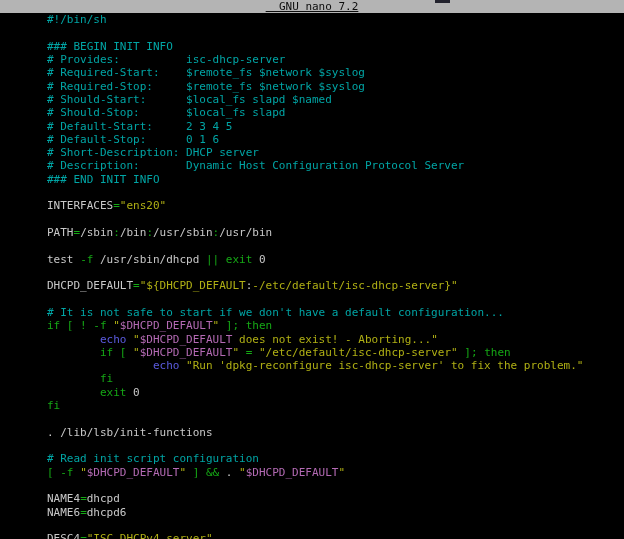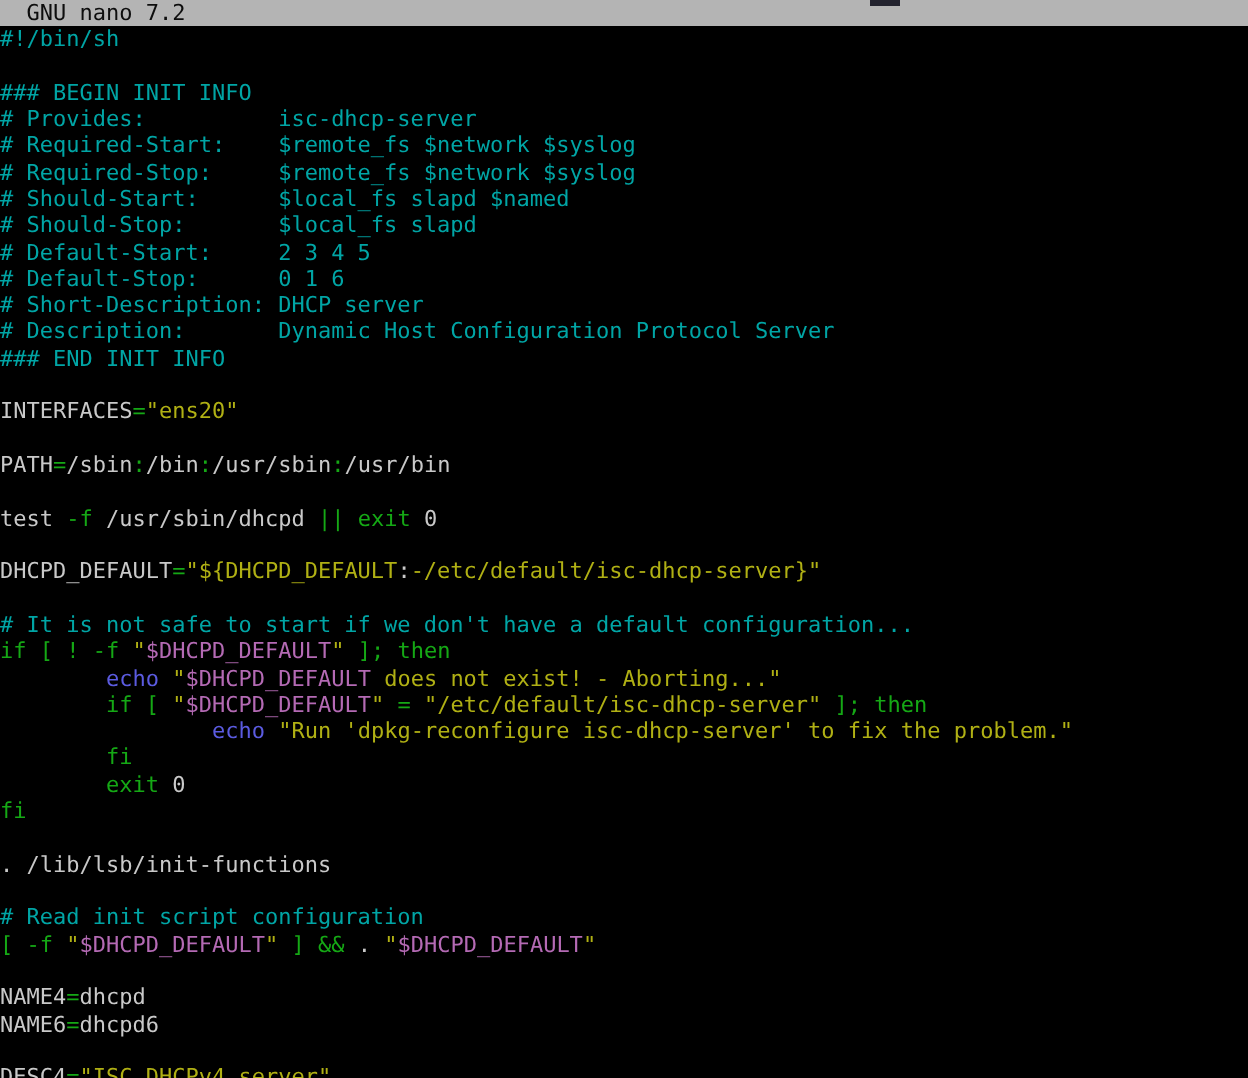--- a/index.html
+++ b/index.html
@@ -10,40 +10,42 @@
     overflow:hidden;
     font-family:"DejaVu Sans Mono", monospace;
     font-size:11px;
     line-height:13.32px;
   }
   .titlebar {
     height:13px;
     background:#b4b4b4;
     color:#0d0d0d;
     display:flex;
-    justify-content:space-between;
+    justify-content:center;
     white-space:pre;
     overflow:hidden;
     line-height:13px;
+    text-decoration:underline;
   }
   .titlebar span { display:block; }
   .notch {
     position:absolute;
     top:0; left:435px;
     width:15px; height:3px;
     background:#23232e;
   }
   .editor {
     white-space:pre;
     overflow:hidden;
   }
   .line {
     height:13.32px;
     white-space:pre;
     overflow:hidden;
+    margin-left:47px;
   }
 </style>
 </head>
 <body>
 
 <div class="terminal" style="background: rgb(0, 0, 0);">
   <div class="titlebar" style="background: rgb(180, 180, 180); color: rgb(13, 13, 13);">
     <span>  GNU nano 7.2</span>
   </div>
   <div class="notch" style="background: rgb(35, 35, 46);"></div>

